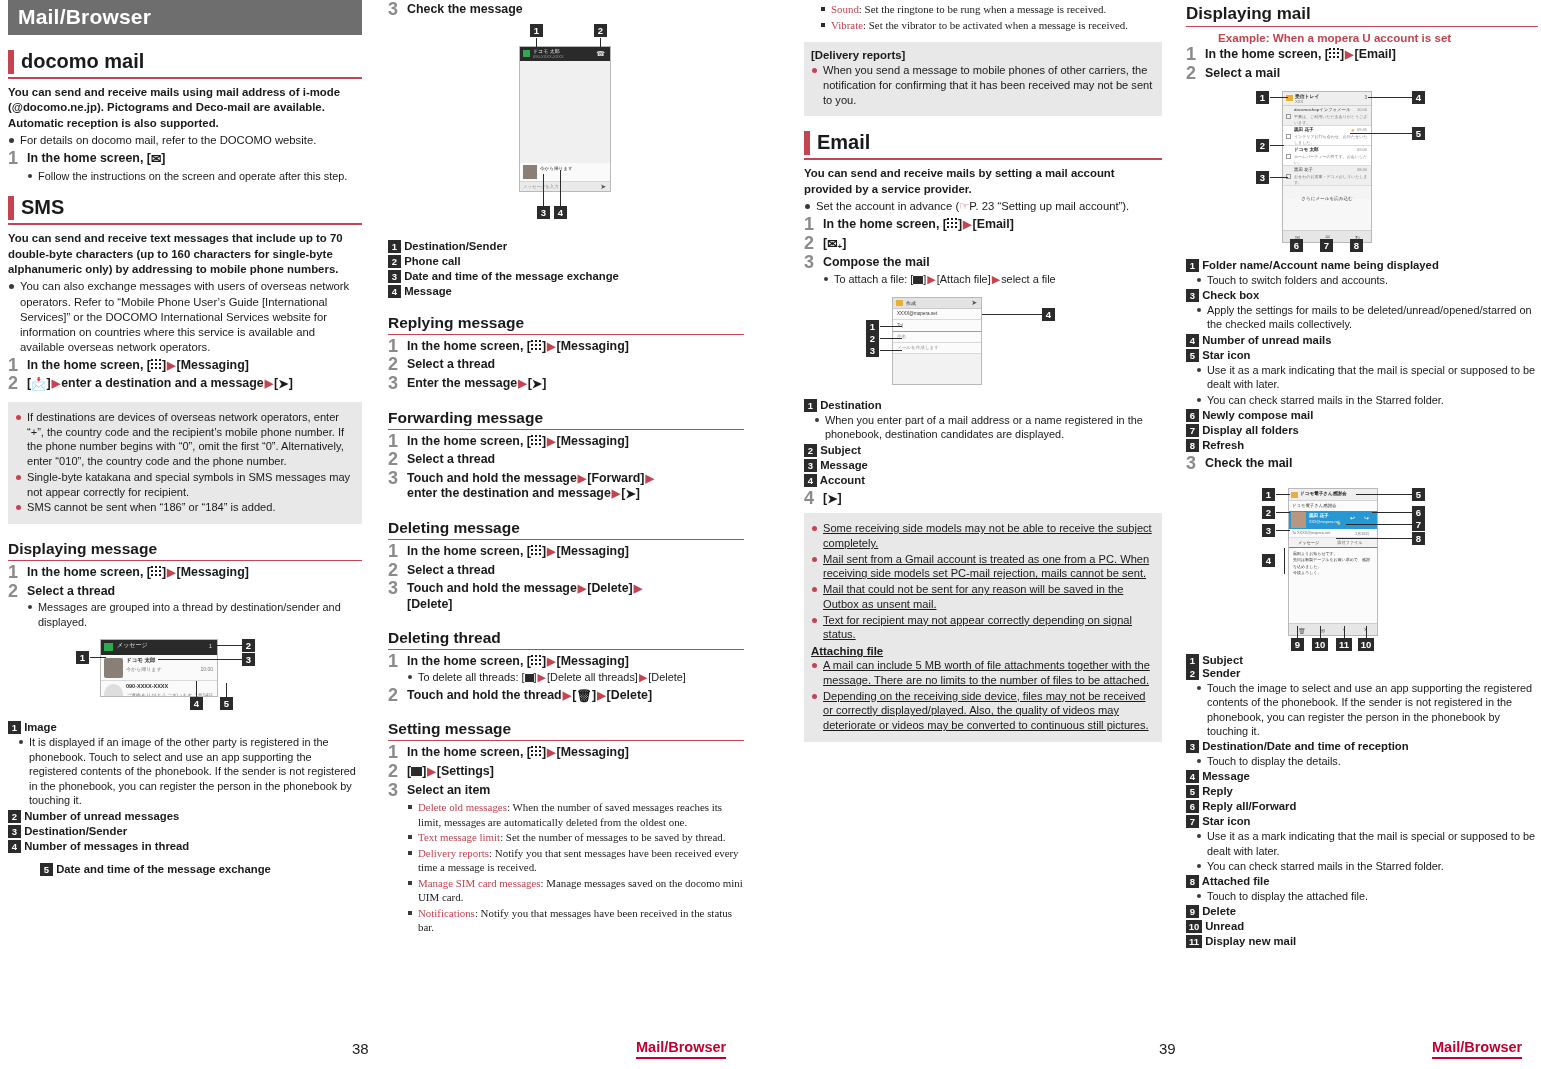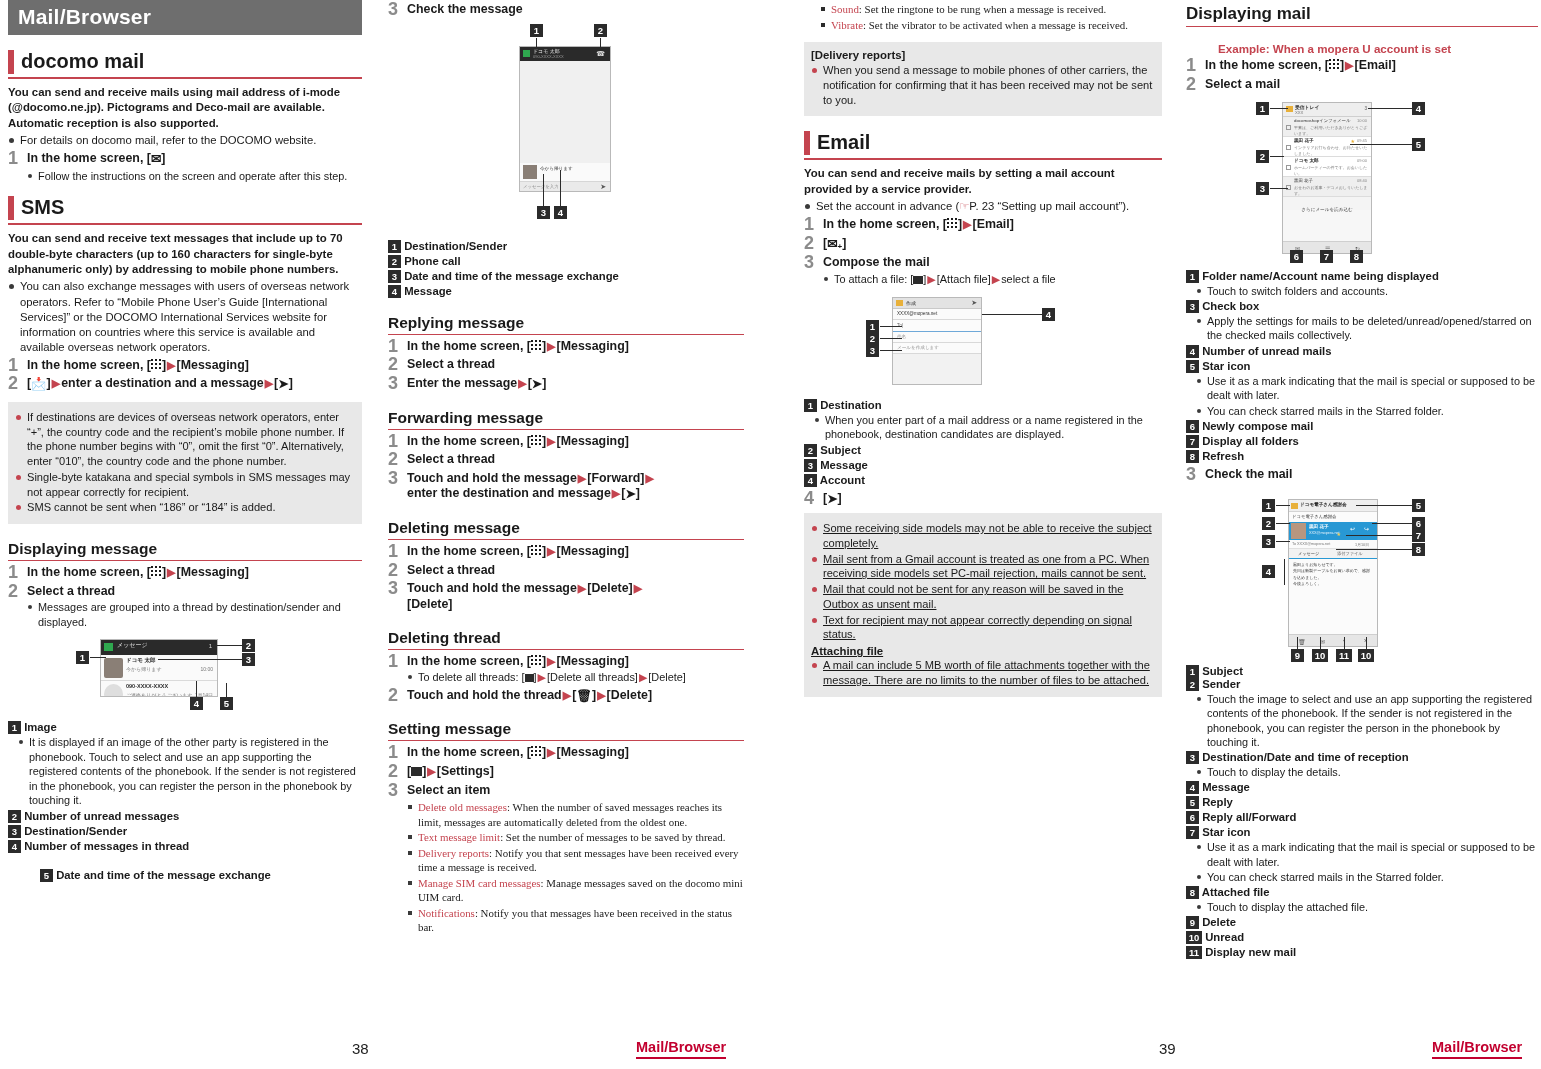--- a/index.html
+++ b/index.html
@@ -337,21 +337,21 @@
     <div style="margin-top:8px;">
       <div class="legend-item">
         <div style="font-size:11.3px;font-weight:bold;"><span class="callout" style="position:relative;display:inline-block;vertical-align:0px;">1</span> <span>Image</span></div>
         <ul class="b small" style="margin-left:10px;">
           <li>It is displayed if an image of the other party is registered in the phonebook. Touch to select and use an app supporting the registered contents of the phonebook. If the sender is not registered in the phonebook, you can register the person in the phonebook by touching it.</li>
         </ul>
       </div>
       <div class="legend-item" style="font-size:11.3px;font-weight:bold;margin-top:2px;"><span class="callout" style="position:relative;display:inline-block;">2</span> <span>Number of unread messages</span></div>
       <div class="legend-item" style="font-size:11.3px;font-weight:bold;margin-top:2px;"><span class="callout" style="position:relative;display:inline-block;">3</span> <span>Destination/Sender</span></div>
       <div class="legend-item" style="font-size:11.3px;font-weight:bold;margin-top:2px;"><span class="callout" style="position:relative;display:inline-block;">4</span> <span>Number of messages in thread</span></div>
-      <div class="legend-item" style="font-size:11.3px;font-weight:bold;margin-top:16px;padding-left:32px;"><span class="callout" style="position:relative;display:inline-block;">5</span> <span>Date and time of the message exchange</span></div>
+      <div class="legend-item" style="font-size:11.3px;font-weight:bold;margin-top:10px;padding-left:32px;"><span class="callout" style="position:relative;display:inline-block;">5</span> <span>Date and time of the message exchange</span></div>
     </div>
   </div>
 
   <div class="col" id="col2">
 
     <div class="step" style="margin-top:2px;">
       <span class="num">3</span>
       <span class="stxt">Check the message</span>
     </div>
 
@@ -554,28 +554,29 @@
     <div class="note" style="margin-top:6px;text-decoration:underline;">
       <ul class="b red">
         <li>Some receiving side models may not be able to receive the subject completely.</li>
         <li>Mail sent from a Gmail account is treated as one from a PC. When receiving side models set PC-mail rejection, mails cannot be sent.</li>
         <li>Mail that could not be sent for any reason will be saved in the Outbox as unsent mail.</li>
         <li>Text for recipient may not appear correctly depending on signal status.</li>
       </ul>
       <div style="font-size:11.4px;font-weight:bold;margin-top:3px;">Attaching file</div>
       <ul class="b red">
         <li>A mail can include 5 MB worth of file attachments together with the message. There are no limits to the number of files to be attached.</li>
+        <li>Depending on the receiving side device, files may not be received or correctly displayed/played. Also, the quality of videos may deteriorate or videos may be converted to continuous still pictures.</li>
       </ul>
     </div>
   </div>
 
   <div class="col" id="col4">
 
     <div class="sub-title first" style="font-size:17px;margin-top:4px;">Displaying mail</div>
-    <div style="font-size:11.6px;font-weight:bold;color:#c4444f;margin:15px 0 2px 0;padding-left:32px;">Example: When a mopera U account is set</div>
+    <div style="font-size:11.6px;font-weight:bold;color:#c4444f;margin:4px 0 2px 0;padding-left:32px;">Example: When a mopera U account is set</div>
 
     <div class="step">
       <span class="num">1</span>
       <span class="stxt"><span>In the home screen, [</span><span class="glyph-apps"><i style="left:0;top:0"></i><i style="left:4px;top:0"></i><i style="left:8px;top:0"></i><i style="left:0;top:4px"></i><i style="left:4px;top:4px"></i><i style="left:8px;top:4px"></i><i style="left:0;top:8px"></i><i style="left:4px;top:8px"></i><i style="left:8px;top:8px"></i></span><span>]</span><span class="arrow">▶</span><span>[Email]</span></span>
     </div>
     <div class="step">
       <span class="num">2</span>
       <span class="stxt">Select a mail</span>
     </div>
 

